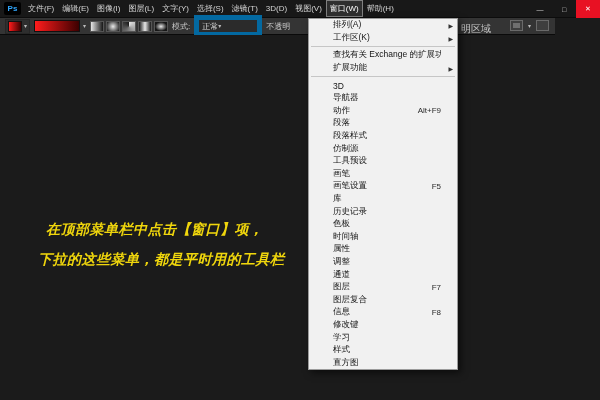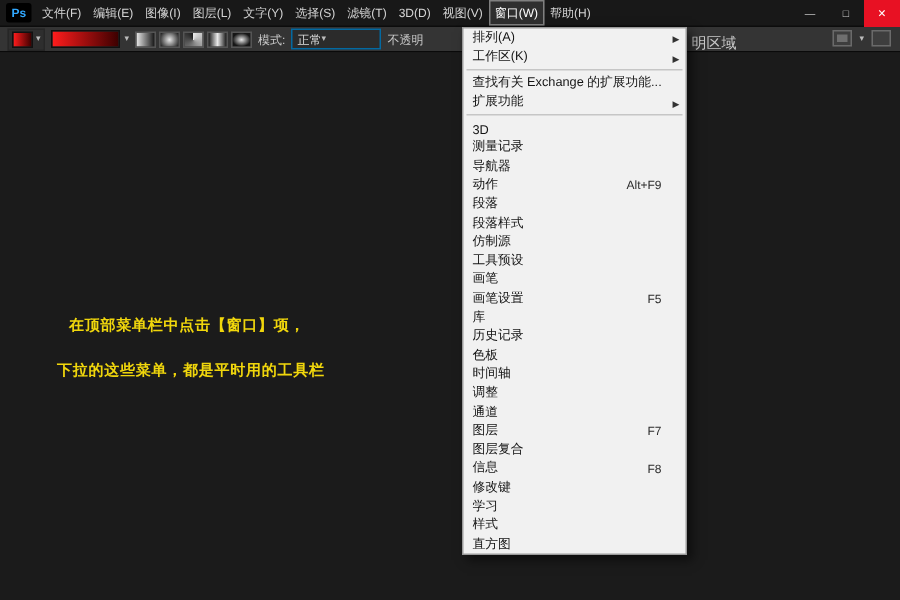--- a/index.html
+++ b/index.html
@@ -16,57 +16,57 @@
   .menubar{display:flex;align-items:stretch;flex:1 1 auto;}
   .menu-top{display:flex;align-items:center;padding:0 4px;color:#d4d4d4;font-size:8px;
             white-space:nowrap;cursor:default;}
   .menu-top.active{background:#2f2f2f;outline:1px solid #808080;outline-offset:-1px;color:#fff;}
   .win-controls{display:flex;flex:0 0 auto;}
   .wc{width:24px;height:18px;display:flex;align-items:center;justify-content:center;
       color:#cfcfcf;font-size:7px;}
   .wc.close{background:#e81123;color:#fff;}
 
   
-  .optionsbar{position:absolute;left:0;top:18px;width:600px;height:17px;background:#343434;
+  .optionsbar{position:absolute;left:0;top:18px;width:555px;height:17px;background:#343434;
               border-bottom:1px solid #0a0a0a;box-sizing:border-box;display:flex;align-items:center;
               padding-left:5px;gap:4px;}
   .preset-picker{display:flex;align-items:center;gap:2px;padding:1px 2px;border:1px solid #262626;
                  background:#2e2e2e;}
   .preset-icon{width:12px;height:9px;background:linear-gradient(90deg,#ff1c1c,#3c0000);
                border:1px solid #111;}
   .dd{color:#bbb;font-size:6px;line-height:1;}
   .gradient-swatch{display:flex;align-items:center;gap:3px;}
   .swatch{width:44px;height:10px;border:1px solid #101010;
           background:linear-gradient(90deg,#ff1c1c,#3c0000);}
   .gtypes{display:flex;gap:2px;align-items:center;}
   .gtype{width:14px;height:11px;border:1px solid #555;box-sizing:border-box;}
   .gtypes div:nth-of-type(1){background:linear-gradient(90deg,#e8e8e8,#161616);}
   .gtypes div:nth-of-type(2){background:radial-gradient(circle,#e8e8e8,#161616);}
   .gtypes div:nth-of-type(3){background:conic-gradient(#e8e8e8,#161616);}
   .gtypes div:nth-of-type(4){background:linear-gradient(90deg,#161616,#e8e8e8,#161616);}
   .gtypes div:nth-of-type(5){background:radial-gradient(closest-side,#e8e8e8,#161616);}
   .opt-label{color:#c8c8c8;font-size:8px;white-space:nowrap;}
   .mode-select{display:flex;align-items:center;width:52px;height:12px;
-               background:#2b2b2b;border:1px solid #0369a1;padding:0 3px;color:#dcdcdc;font-size:8px;}
+               background:#2b2b2b;border:5px solid #0369a1;padding:0 3px;color:#dcdcdc;font-size:8px;}
   .transparency-label{position:absolute;left:461px;top:4px;color:#c8c8c8;font-size:10px;}
   .right-opts{position:absolute;right:6px;top:2px;display:flex;align-items:center;gap:5px;}
   .ob-icon{width:13px;height:11px;border:1px solid #6a6a6a;background:#3e3e3e;box-sizing:border-box;}
   .ob-icon.inner::after{content:"";display:block;margin:2px;height:5px;background:#6f6f6f;}
 
   
   .canvas{position:absolute;left:0;top:35px;width:600px;height:365px;background:#1b1b1b;}
-  .annotation{position:absolute;left:38px;top:168px;line-height:30px;color:#f0d60c;
-              font-size:10px;font-weight:bold;letter-spacing:0.5px;}
+  .annotation{position:absolute;left:38px;top:179px;line-height:30px;color:#f0d60c;
+              font-size:14px;font-weight:bold;font-style:italic;letter-spacing:0.5px;}
   .annotation .l1{margin-left:8px;}
 
   
   .dropdown{position:absolute;left:308px;top:18px;width:150px;background:#f1f1f1;
             border:1px solid #9b9b9b;box-shadow:3px 3px 7px rgba(0,0,0,.55);z-index:10;
             box-sizing:border-box;}
-  .mrow{display:flex;align-items:center;height:12.6px;padding:0 16px 0 6px;position:relative;
+  .mrow{display:flex;align-items:center;height:12.6px;padding:0 16px 0 24px;position:relative;
         color:#141414;font-size:8.5px;cursor:default;}
   .mrow .label{white-space:nowrap;overflow:hidden;}
   .mrow .shortcut{margin-left:auto;font-size:8px;color:#2a2a2a;white-space:nowrap;}
   .mrow .arrow{display:none;position:absolute;right:4px;top:3px;font-size:6px;color:#333;}
   .mrow.has-submenu .arrow{display:block;}
   .mrow.separator{height:5px;padding:0;}
   .mrow.separator::before{content:"";flex:1;border-top:1px solid #c6c6c6;margin:0 2px;}
 </style>
 </head>
 <body>
@@ -208,25 +208,20 @@
         
         
       </div>
 
       <div class="mrow">
         <span class="label">3D</span>
         <span class="shortcut"></span>
 
       </div>
 
-      <div class="mrow">
-        <span class="label">测量记录</span>
-        <span class="shortcut"></span>
-
-      </div>
 
       <div class="mrow">
         <span class="label">导航器</span>
         <span class="shortcut"></span>
 
       </div>
 
       <div class="mrow">
         <span class="label">动作</span>
         <span class="shortcut">Alt+F9</span>
@@ -287,20 +282,25 @@
         <span class="shortcut"></span>
 
       </div>
 
       <div class="mrow">
         <span class="label">时间轴</span>
         <span class="shortcut"></span>
 
       </div>
 
+      <div class="mrow">
+        <span class="label">属性</span>
+        <span class="shortcut"></span>
+
+      </div>
 
       <div class="mrow">
         <span class="label">调整</span>
         <span class="shortcut"></span>
 
       </div>
 
       <div class="mrow">
         <span class="label">通道</span>
         <span class="shortcut"></span>

